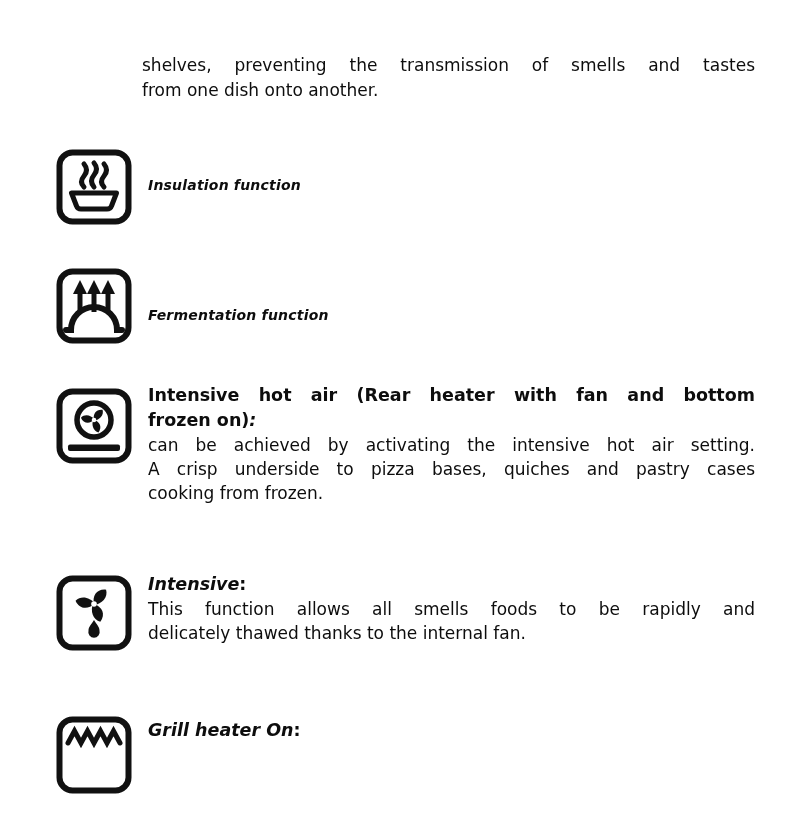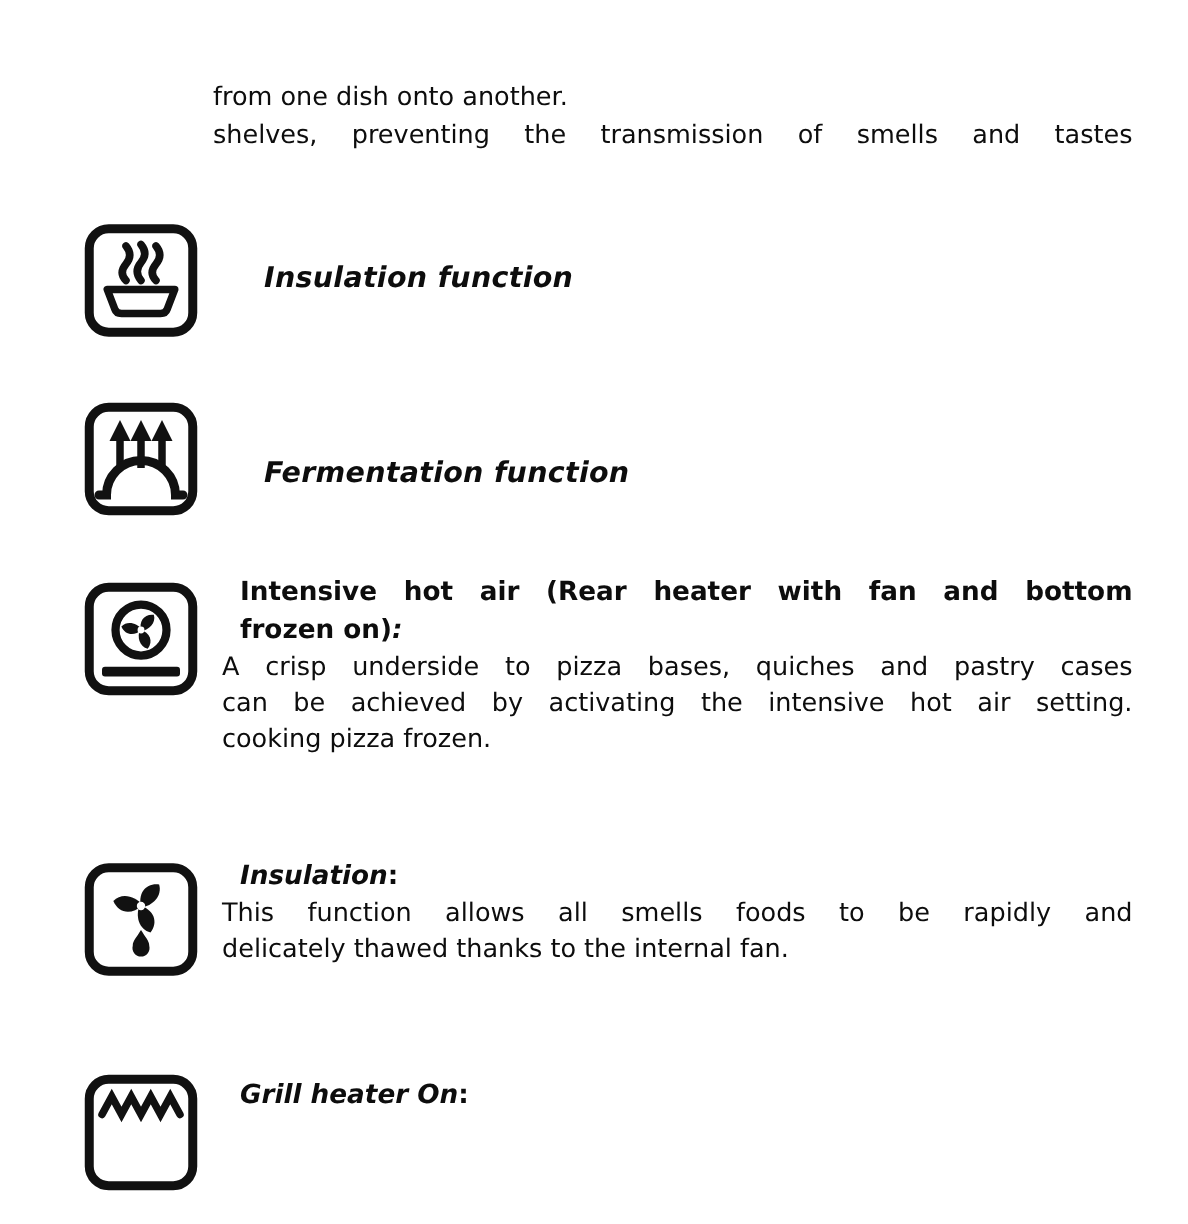--- a/index.html
+++ b/index.html
@@ -11,38 +11,38 @@
   
   .intro{left:142px;top:53px;width:613px;font-size:17px;line-height:24.5px;}
   
   .jline{text-align:justify;text-align-last:justify;white-space:normal;}
   .jline.last{text-align-last:left;}
   
   .icon-box{left:55px;width:78px;height:78px;}
   .icon-box svg{display:block;width:100%;height:100%;}
   
   .big-title{
-    left:148px;width:607px;font-size:19px;font-weight:bold;font-style:italic;
-    line-height:28px;letter-spacing:.2px;margin-left:28px;
+    left:148px;width:607px;font-size:14px;font-weight:bold;font-style:italic;
+    line-height:28px;letter-spacing:.2px;
   }
   .text-col{left:148px;width:607px;}
-  .h-line{font-size:17.5px;font-weight:bold;line-height:25px;margin-left:12px;}
+  .h-line{font-size:17.5px;font-weight:bold;line-height:25px;}
   .h-just{text-align:justify;text-align-last:justify;}
   .italic{font-style:italic;}
   .upright{font-style:normal;}
   .body-line{font-size:17px;line-height:24px;}
 </style>
 </head>
 <body>
 
 <div>
 
   <div class="abs intro">
+    <div class="jline">shelves, preventing the transmission of smells and tastes</div>
     <div class="jline last">from one dish onto another.</div>
-    <div class="jline">shelves, preventing the transmission of smells and tastes</div>
   </div>
 
   <div class="abs icon-box" style="top:148px">
     <svg viewBox="0 0 78 78">
       <rect x="4.5" y="4.5" width="69" height="69" rx="13" fill="#ffffff" stroke="#111111" stroke-width="6"></rect>
       <g fill="none" stroke="#111111" stroke-width="5" stroke-linecap="round">
         <path d="M29 16 q5 6 0 12 t0 11"></path>
         <path d="M39 15 q5 6 0 12 t0 12"></path>
         <path d="M49 16 q5 6 0 12 t0 11"></path>
       </g>
@@ -78,39 +78,39 @@
         <path d="M0 1 C -2 -8 3 -14 11 -13 C 13 -6 7 0 0 1 Z" transform="rotate(120)"></path>
         <path d="M0 1 C -2 -8 3 -14 11 -13 C 13 -6 7 0 0 1 Z" transform="rotate(240)"></path>
       </g>
       <circle cx="39" cy="33" r="2.3" fill="#ffffff"></circle>
       <rect x="13" y="57.5" width="52" height="6.5" rx="2" fill="#111111"></rect>
     </svg>
   </div>
   <div class="abs text-col" style="top:383px">
     <div class="h-line h-just">Intensive hot air (Rear heater with fan and bottom</div>
     <div class="h-line"><span>frozen on)</span><span class="italic">:</span></div>
+    <div class="body-line jline">can be achieved by activating the intensive hot air setting.</div>
     <div class="body-line jline">A crisp underside to pizza bases, quiches and pastry cases</div>
-    <div class="body-line jline">can be achieved by activating the intensive hot air setting.</div>
-    <div class="body-line jline last">cooking pizza frozen.</div>
+    <div class="body-line jline last">cooking from frozen.</div>
   </div>
 
   <div class="abs icon-box" style="top:574px">
     <svg viewBox="0 0 78 78">
       <rect x="4.5" y="4.5" width="69" height="69" rx="13" fill="#ffffff" stroke="#111111" stroke-width="6"></rect>
       <g transform="translate(39,30) scale(1.1)" fill="#111111">
         <path d="M0 1 C -2 -8 3 -14 11 -13 C 13 -6 7 0 0 1 Z"></path>
         <path d="M0 1 C -2 -8 3 -14 11 -13 C 13 -6 7 0 0 1 Z" transform="rotate(120)"></path>
         <path d="M0 1 C -2 -8 3 -14 11 -13 C 13 -6 7 0 0 1 Z" transform="rotate(240)"></path>
       </g>
       <circle cx="39" cy="30" r="2.8" fill="#ffffff"></circle>
       <path d="M39 46 C 42 51 44.5 53 44.5 56.5 A 5.7 5.7 0 1 1 33.5 56.5 C 33.5 53 36 51 39 46 Z" fill="#111111"></path>
     </svg>
   </div>
   <div class="abs text-col" style="top:572px">
-    <div class="h-line"><span class="italic">Insulation</span><span class="upright">:</span></div>
+    <div class="h-line"><span class="italic">Intensive</span><span class="upright">:</span></div>
     <div class="body-line jline">This function allows all smells foods to be rapidly and</div>
     <div class="body-line jline last">delicately thawed thanks to the internal fan.</div>
   </div>
 
   <div class="abs icon-box" style="top:715px;height:80px">
     <svg viewBox="0 0 78 80">
       <rect x="4.5" y="4.5" width="69" height="71" rx="13" fill="#ffffff" stroke="#111111" stroke-width="6"></rect>
       <polyline points="13,28 19.5,16 26,28 32.5,16 39,28 45.5,16 52,28 58.5,16 65,28" fill="none" stroke="#111111" stroke-width="5" stroke-linejoin="miter" stroke-linecap="round"></polyline>
     </svg>
   </div>

